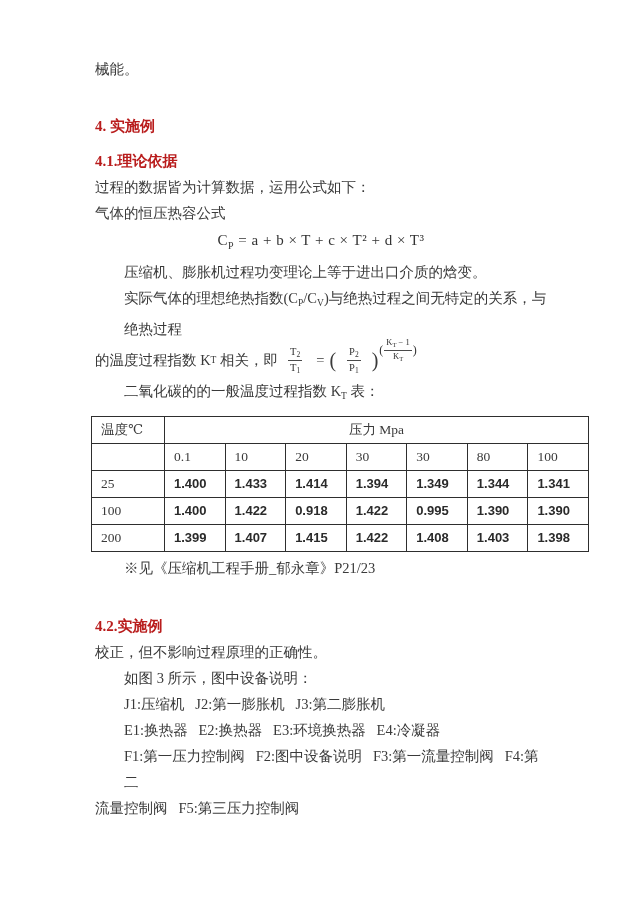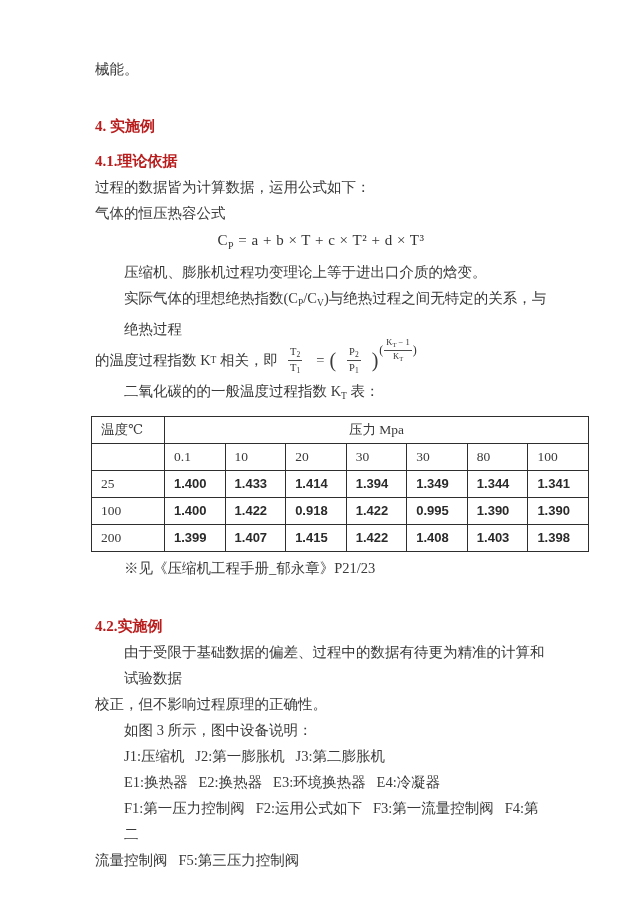--- a/index.html
+++ b/index.html
@@ -179,23 +179,22 @@
       <td class="val">1.403</td>
       <td class="val">1.398</td>
     </tr>
   </tbody>
     </table>
 
   <p class="line indent note-line">※见《压缩机工程手册_郁永章》P21/23</p>
 
   <p class="heading h-sec42">4.2.实施例</p>
 
-  <p class="line indent">由于受限于基础数据的偏差、过程中的数据有待更为精准的计算和试验数据</p>
   <p class="line">校正，但不影响过程原理的正确性。</p>
 
   <p class="line indent">如图 3 所示，图中设备说明：</p>
 
   <p class="line indent">J1:压缩机   J2:第一膨胀机   J3:第二膨胀机</p>
   <p class="line indent">E1:换热器   E2:换热器   E3:环境换热器   E4:冷凝器</p>
-  <p class="line indent">F1:第一压力控制阀   F2:运用公式如下   F3:第一流量控制阀   F4:第二</p>
+  <p class="line indent">F1:第一压力控制阀   F2:图中设备说明   F3:第一流量控制阀   F4:第二</p>
   <p class="line">流量控制阀   F5:第三压力控制阀</p>
 
 </div>
 
 </body></html>

